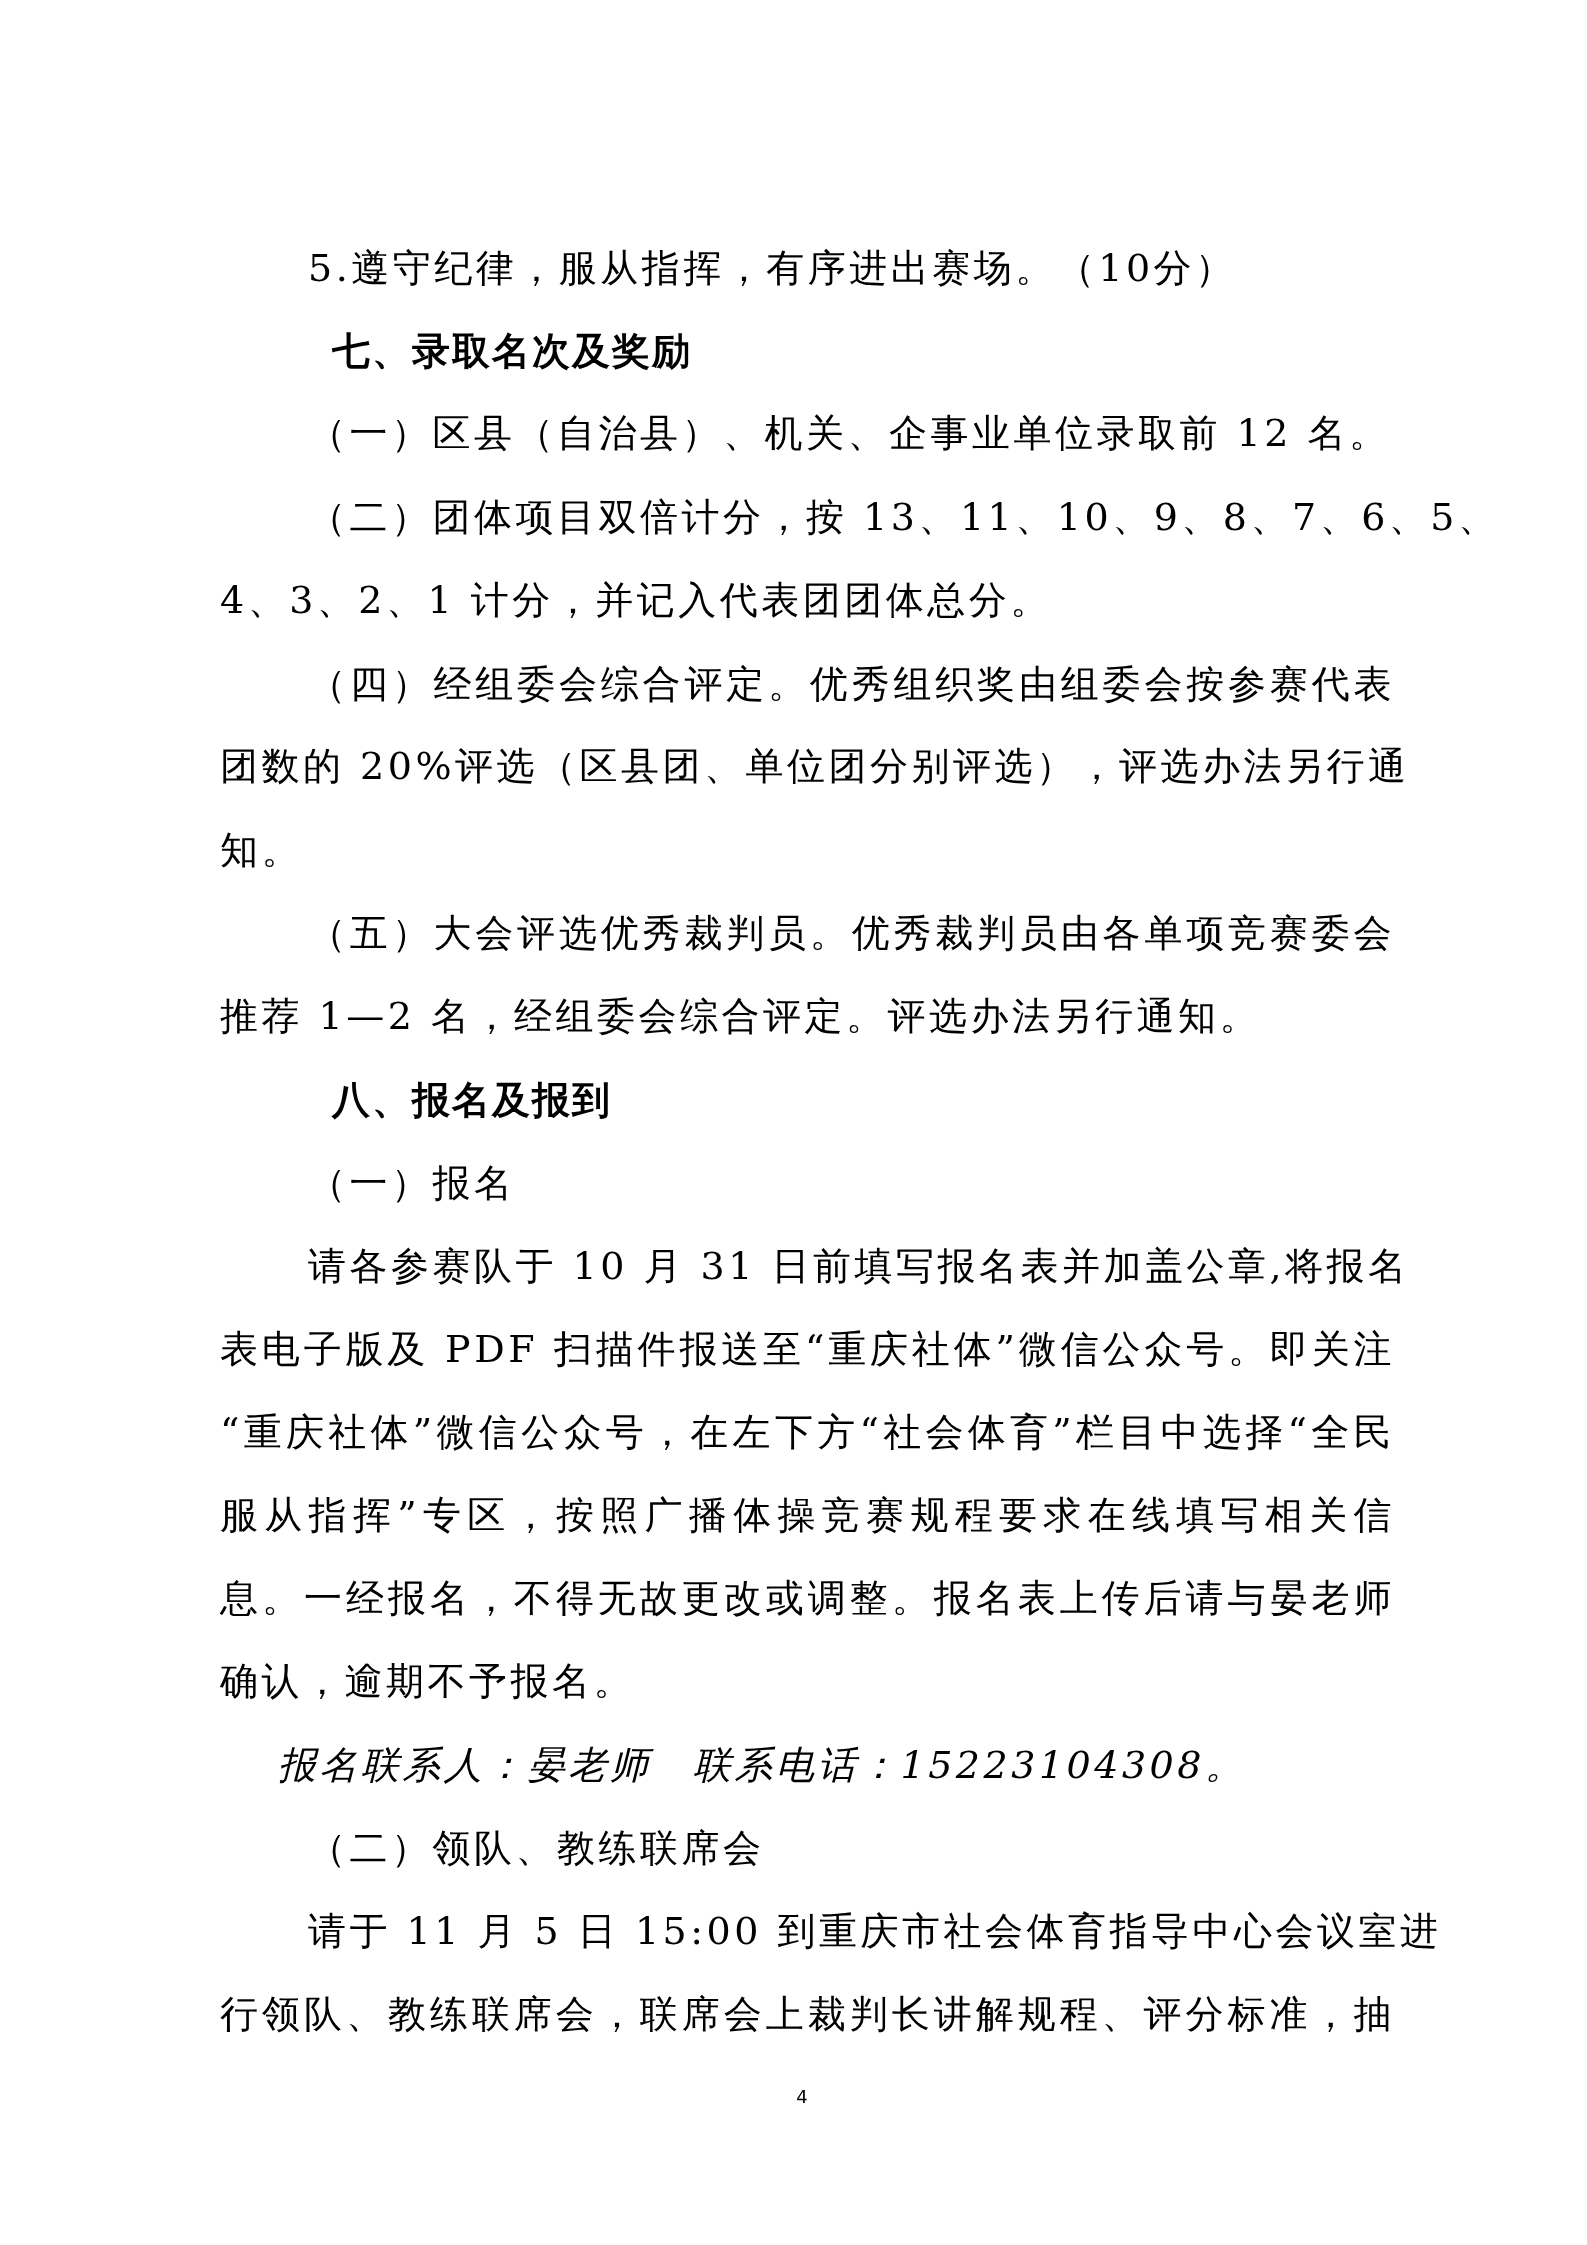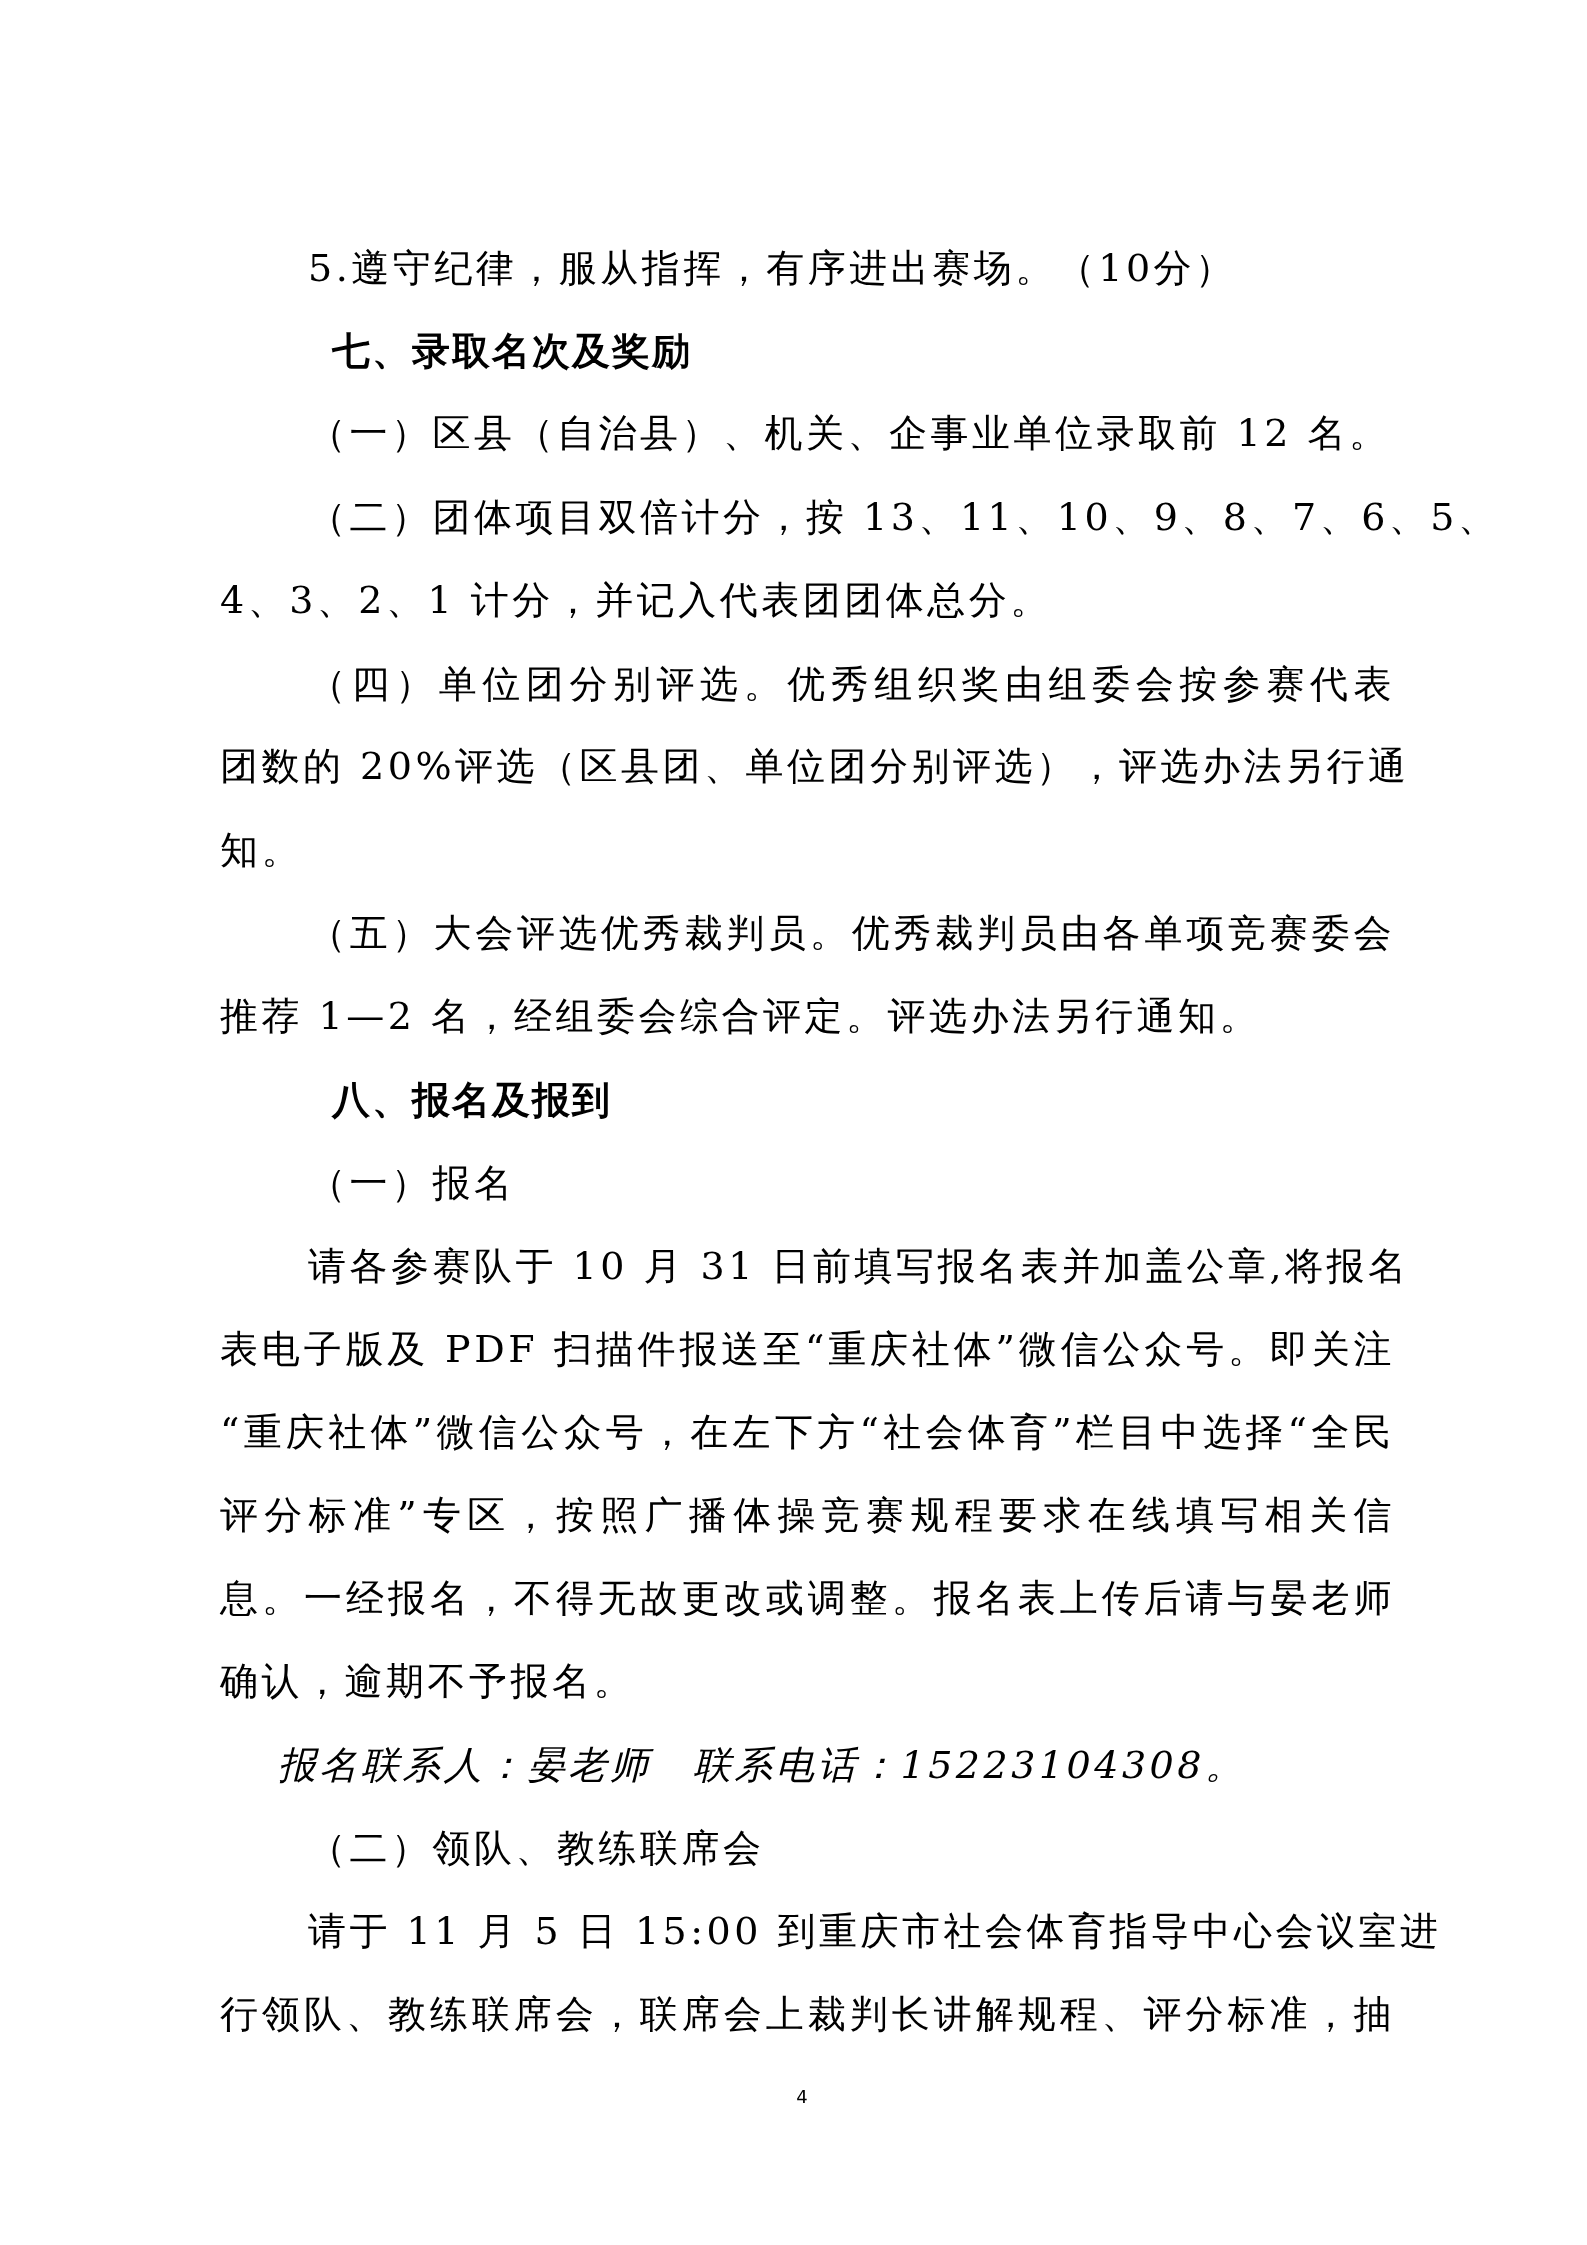--- a/index.html
+++ b/index.html
@@ -73,35 +73,35 @@
 
   <div class="line indent last" style="top:238px">5.遵守纪律，服从指挥，有序进出赛场。（10分）</div>
 
   <div class="line indent last heading" style="top:321px">七、录取名次及奖励</div>
 
   <div class="line indent last" style="top:403px">（一）区县（自治县）、机关、企事业单位录取前 12 名。</div>
 
   <div class="line indent" style="top:487px">（二）团体项目双倍计分，按 13、11、10、9、8、7、6、5、</div>
   <div class="line last" style="top:570px">4、3、2、1 计分，并记入代表团团体总分。</div>
 
-  <div class="line indent" style="top:654px">（四）单位团分别评选。优秀组织奖由组委会按参赛代表</div>
+  <div class="line indent" style="top:654px">（四）经组委会综合评定。优秀组织奖由组委会按参赛代表</div>
   <div class="line" style="top:736px">团数的 20%评选（区县团、单位团分别评选），评选办法另行通</div>
   <div class="line last" style="top:820px">知。</div>
 
   <div class="line indent" style="top:903px">（五）大会评选优秀裁判员。优秀裁判员由各单项竞赛委会</div>
   <div class="line last" style="top:986px">推荐 1—2 名，经组委会综合评定。评选办法另行通知。</div>
 
   <div class="line indent last heading" style="top:1070px">八、报名及报到</div>
 
   <div class="line indent last" style="top:1153px">（一）报名</div>
 
   <div class="line indent" style="top:1236px">请各参赛队于 10 月 31 日前填写报名表并加盖公章,将报名</div>
   <div class="line" style="top:1402px">“重庆社体”微信公众号，在左下方“社会体育”栏目中选择“全民</div>
   <div class="line" style="top:1319px">表电子版及 PDF 扫描件报送至“重庆社体”微信公众号。即关注</div>
-  <div class="line" style="top:1485px">评分标准”专区，按照广播体操竞赛规程要求在线填写相关信</div>
+  <div class="line" style="top:1485px">服从指挥”专区，按照广播体操竞赛规程要求在线填写相关信</div>
   <div class="line" style="top:1568px">息。一经报名，不得无故更改或调整。报名表上传后请与晏老师</div>
   <div class="line last" style="top:1651px">确认，逾期不予报名。</div>
 
   <div class="line indent-small last" style="top:1735px">报名联系人：晏老师　联系电话：15223104308。</div>
 
   <div class="line indent last" style="top:1818px">（二）领队、教练联席会</div>
 
   <div class="line indent" style="top:1901px">请于 11 月 5 日 15:00 到重庆市社会体育指导中心会议室进</div>
   <div class="line" style="top:1984px">行领队、教练联席会，联席会上裁判长讲解规程、评分标准，抽</div>
 

